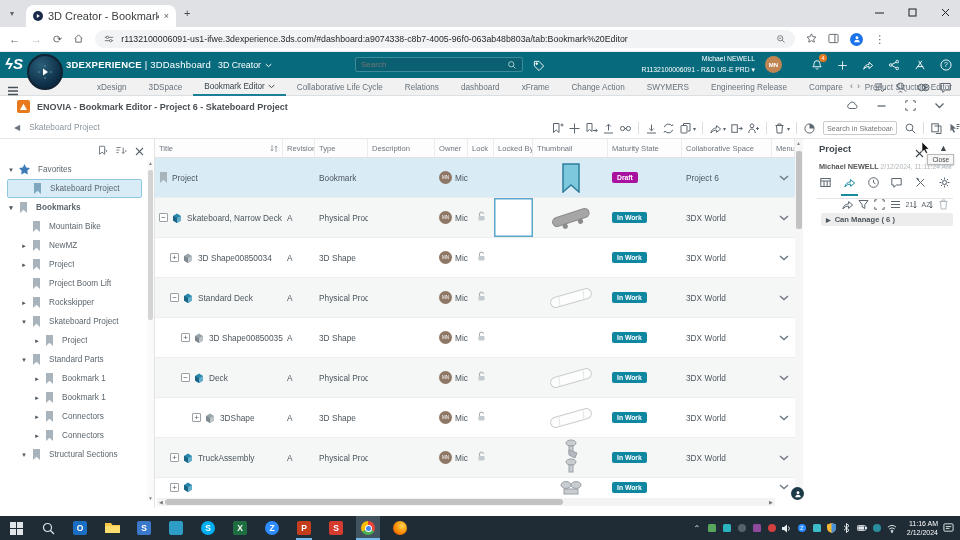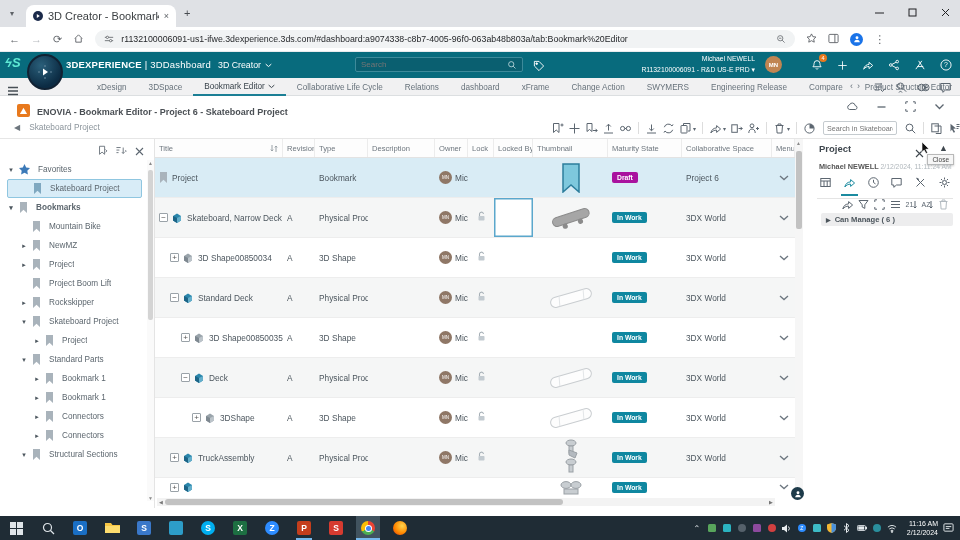--- a/index.html
+++ b/index.html
@@ -14,21 +14,21 @@
 #newtab{position:absolute;left:184px;top:7px;font-size:11px;color:#474b50}
 #winbtns{position:absolute;right:10px;top:3px;display:flex;gap:24px;align-items:center;color:#202124}
 #navbar{position:absolute;top:27px;left:0;width:960px;height:25px;background:#fff;display:flex;align-items:center;padding:0 9px;gap:11px;border-bottom:1px solid #e8eaed}
 .navic{font-size:11px;color:#5f6368;line-height:1}
 .navic.dis{color:#b6b9be}
 #omnibox{flex:1;height:18px;background:#f1f3f4;border-radius:9px;display:flex;align-items:center;padding:0 9px;gap:7px;max-width:700px}
 #url{font-size:8.8px;color:#26282b;white-space:nowrap;overflow:hidden;flex:1}
 #profile-badge{width:13px;height:13px;border-radius:50%;background:#1a73e8;display:flex;align-items:center;justify-content:center}
 
 #dxheader{position:absolute;top:52px;left:0;width:960px;height:26px;background:#086b7d;color:#fff}
-#dslogo{position:absolute;left:5px;top:3px;font-size:13px;font-weight:bold;font-style:italic;color:#5eead4}
+#dslogo{position:absolute;left:5px;top:3px;font-size:15px;font-weight:bold;font-style:italic;color:#ffffff}
 #compass{position:absolute;left:27px;top:54px;width:36px;height:36px;border-radius:50%;background:radial-gradient(circle at 38% 30%,#2a5f7a,#0c2c44 70%);z-index:9;border:2px solid #123;display:flex;align-items:center;justify-content:center}
 #brand{position:absolute;left:66px;top:7px;font-size:9.5px;letter-spacing:.2px;white-space:nowrap}
 #brand b{font-weight:bold}
 #appname{position:absolute;left:218px;top:8px;font-size:8.8px;display:flex;gap:4px;align-items:center;white-space:nowrap}
 #hsearch{position:absolute;left:355px;top:5px;width:168px;height:15px;background:#0a5f70;border:1px solid #3d8a9a;border-radius:2px;display:flex;align-items:center;padding:0 5px}
 #hsearch input{flex:1;background:transparent;border:none;outline:none;color:#cfe3e8;font-size:8px;font-family:"Liberation Sans",sans-serif}
 #htag{position:absolute;left:533px;top:6px}
 #userblk{position:absolute;right:205px;top:2px;text-align:right;font-size:6.8px;line-height:1.55;white-space:nowrap}
 #havatar{position:absolute;right:178px;top:4px;width:17px;height:17px;border-radius:50%;background:#c08552;color:#fff;font-size:6px;font-weight:bold;display:flex;align-items:center;justify-content:center}
 #hicons{position:absolute;right:8px;top:5px;display:flex;gap:14px;align-items:center}
@@ -36,21 +36,21 @@
 #bellbadge{position:absolute;top:-3px;right:-4px;min-width:8px;height:8px;background:#e8791d;border-radius:4px;color:#fff;font-size:5.5px;display:flex;align-items:center;justify-content:center;padding:0 1px}
 
 #menurow{position:absolute;top:78px;left:0;width:960px;height:18px;background:#f1f1f2;border-bottom:1px solid #dcdfe1}
 #hamburger{position:absolute;left:7px;top:4px}
 #menutabs{position:absolute;left:86px;top:0;display:flex;height:18px}
 .mtab{font-size:8.2px;color:#67727b;padding:0 11px;display:flex;align-items:center;gap:3px;white-space:nowrap}
 .mtab.act{color:#39434b;border-bottom:2px solid #1b7f95}
 #menupag{position:absolute;right:96px;top:3px;font-size:9px;color:#67727b;letter-spacing:4px}
 #menuicons{position:absolute;right:8px;top:2px;display:flex;gap:9px}
 
-#apptitle{position:absolute;top:96px;left:0;width:960px;height:21px;background:#fff;display:flex;align-items:flex-end}
+#apptitle{position:absolute;top:96px;left:0;width:960px;height:21px;background:#fff;display:flex;align-items:center}
 #enologo{width:13px;height:13px;background:#e8791d;border-radius:2px;margin-left:17px;display:flex;align-items:center;justify-content:center;flex:none}
 #apptitle-text{font-size:9px;font-weight:bold;color:#4a4f54;margin-left:7px;white-space:nowrap}
 #apptitle-icons{position:absolute;right:14px;display:flex;gap:16px;align-items:center}
 
 #subtoolbar{position:absolute;top:117px;left:0;width:960px;height:22px;background:#fff;border-bottom:1px solid #e6e6e6}
 #backlbl{position:absolute;left:14px;top:5px;display:flex;gap:9px;align-items:center;font-size:8.3px;color:#8b949b}
 #tools{position:absolute;left:551px;top:3px;display:flex;align-items:center;gap:4px;height:16px}
 .tooldiv{width:1px;height:12px;background:#ddd;margin:0 2px}
 .tic{display:flex;align-items:center;gap:1px}
 .caret{font-size:6px;color:#5c6670}

